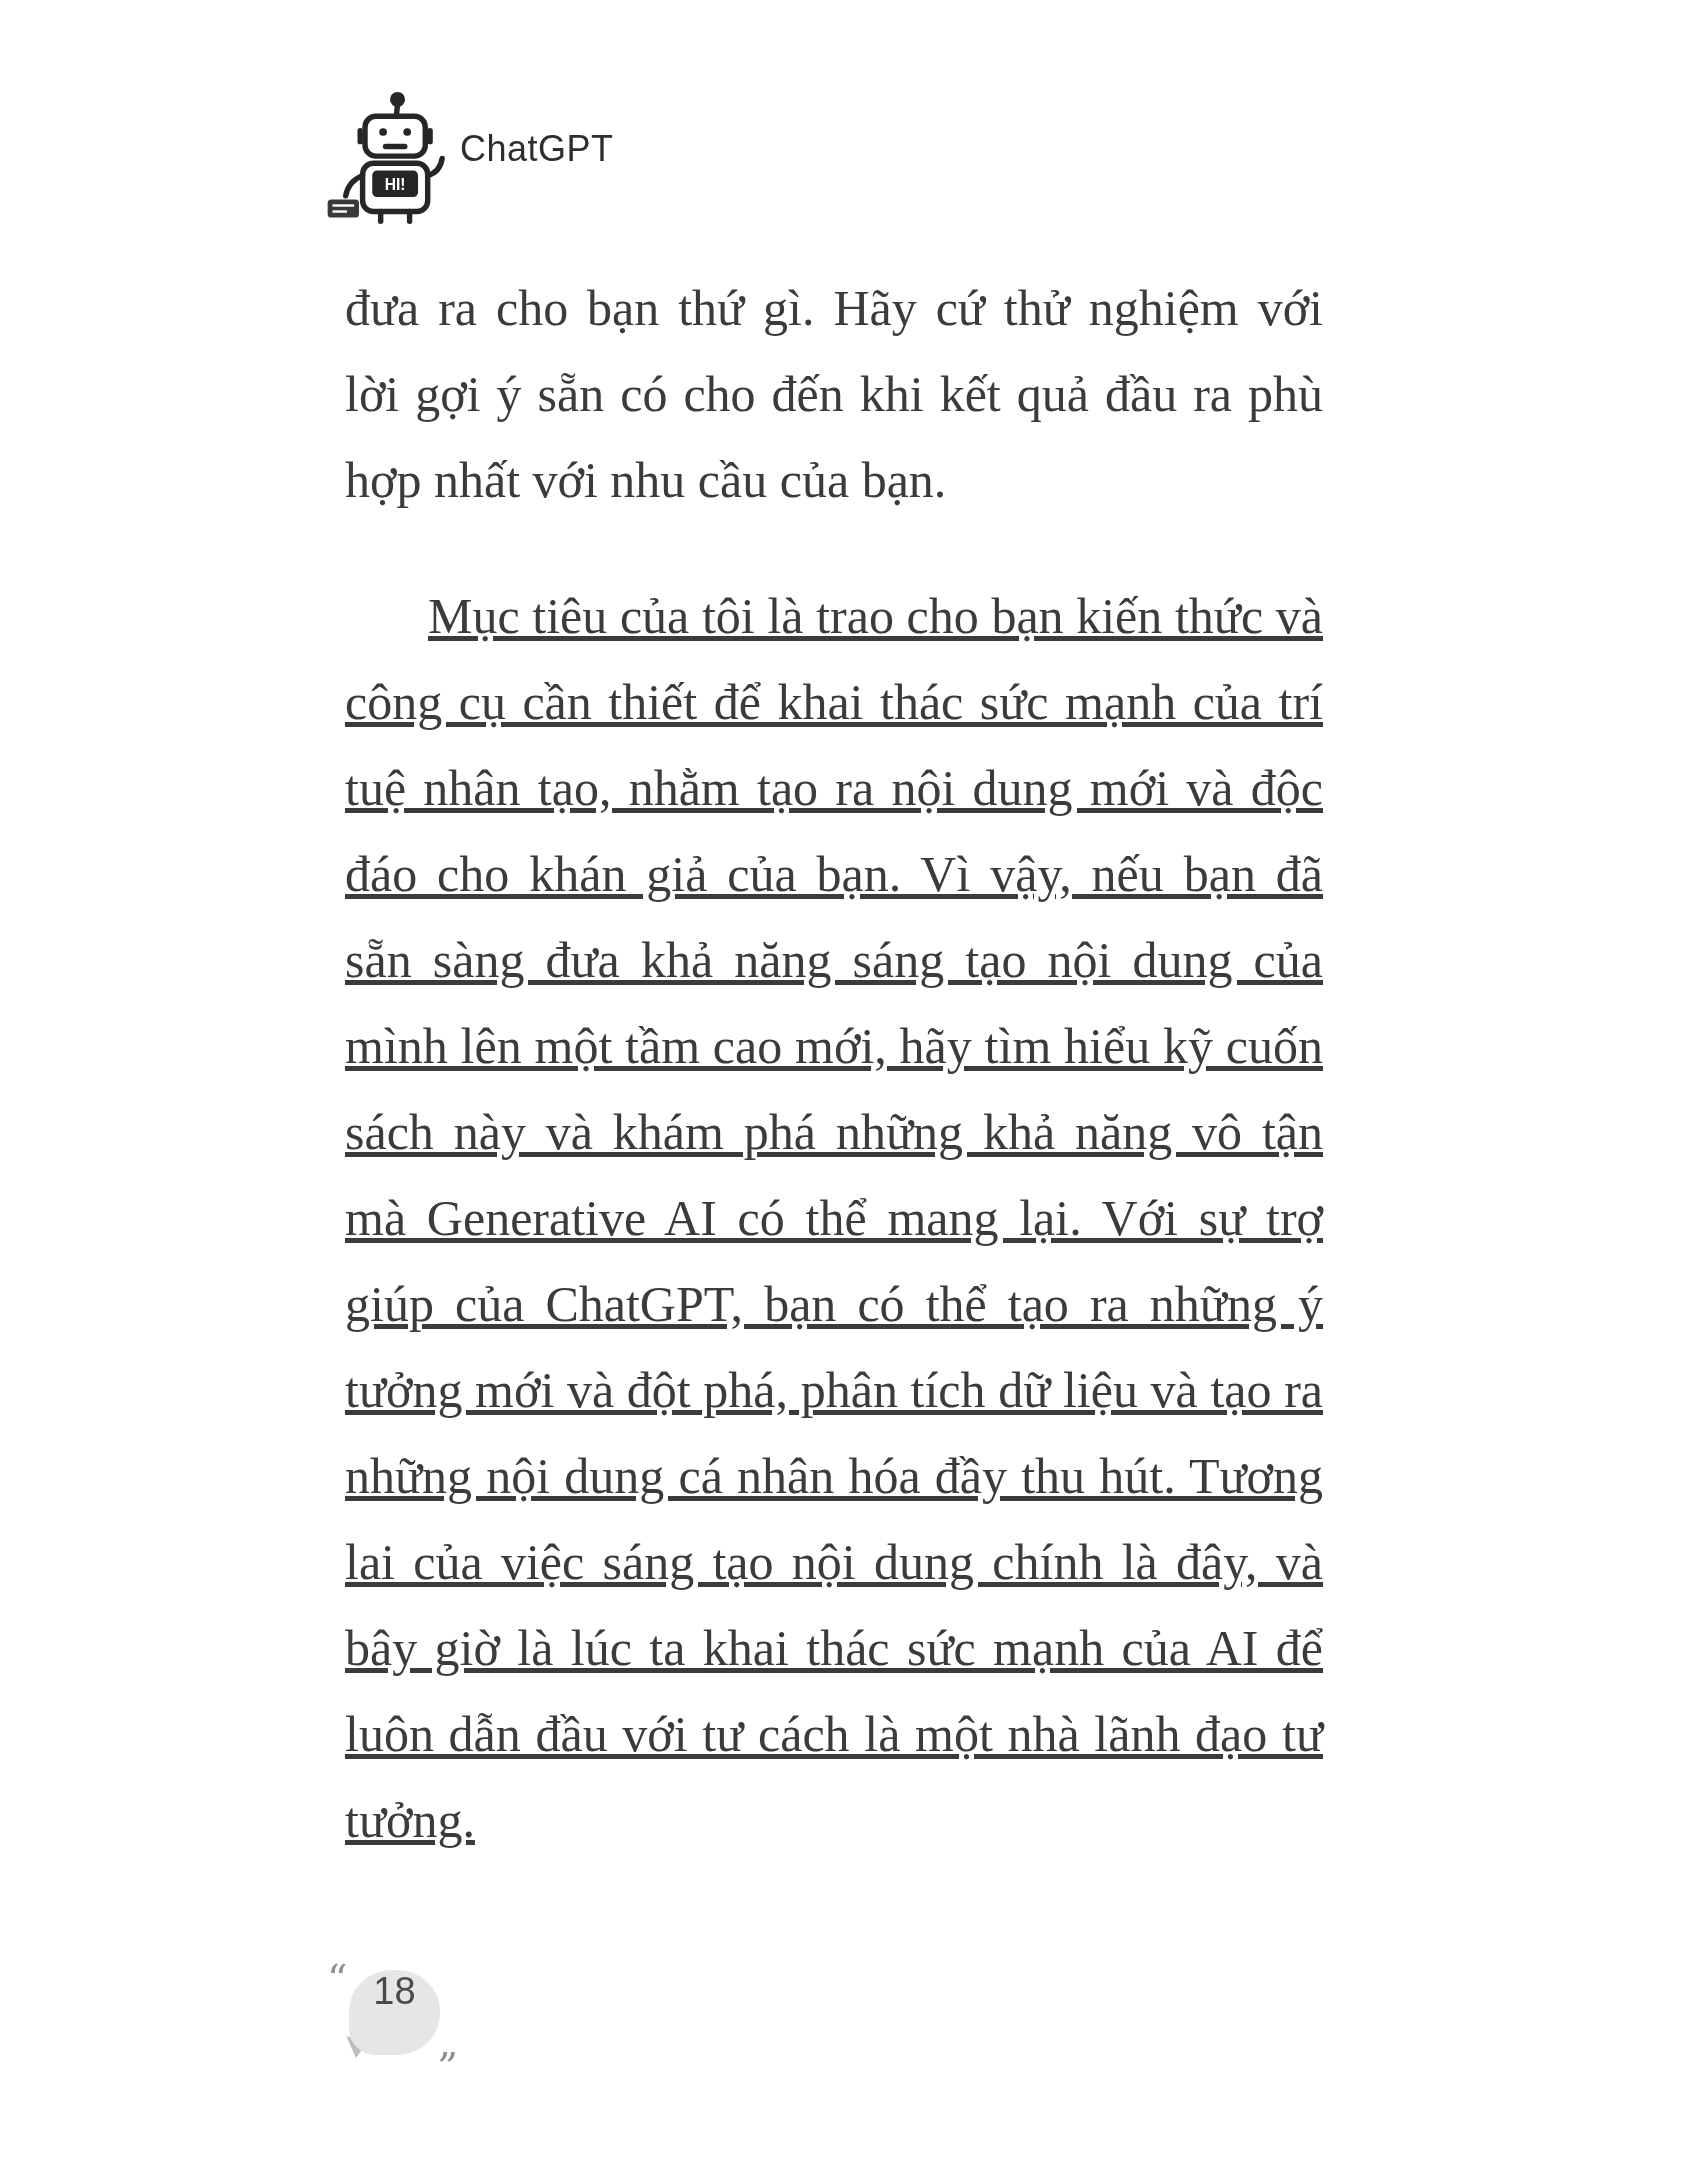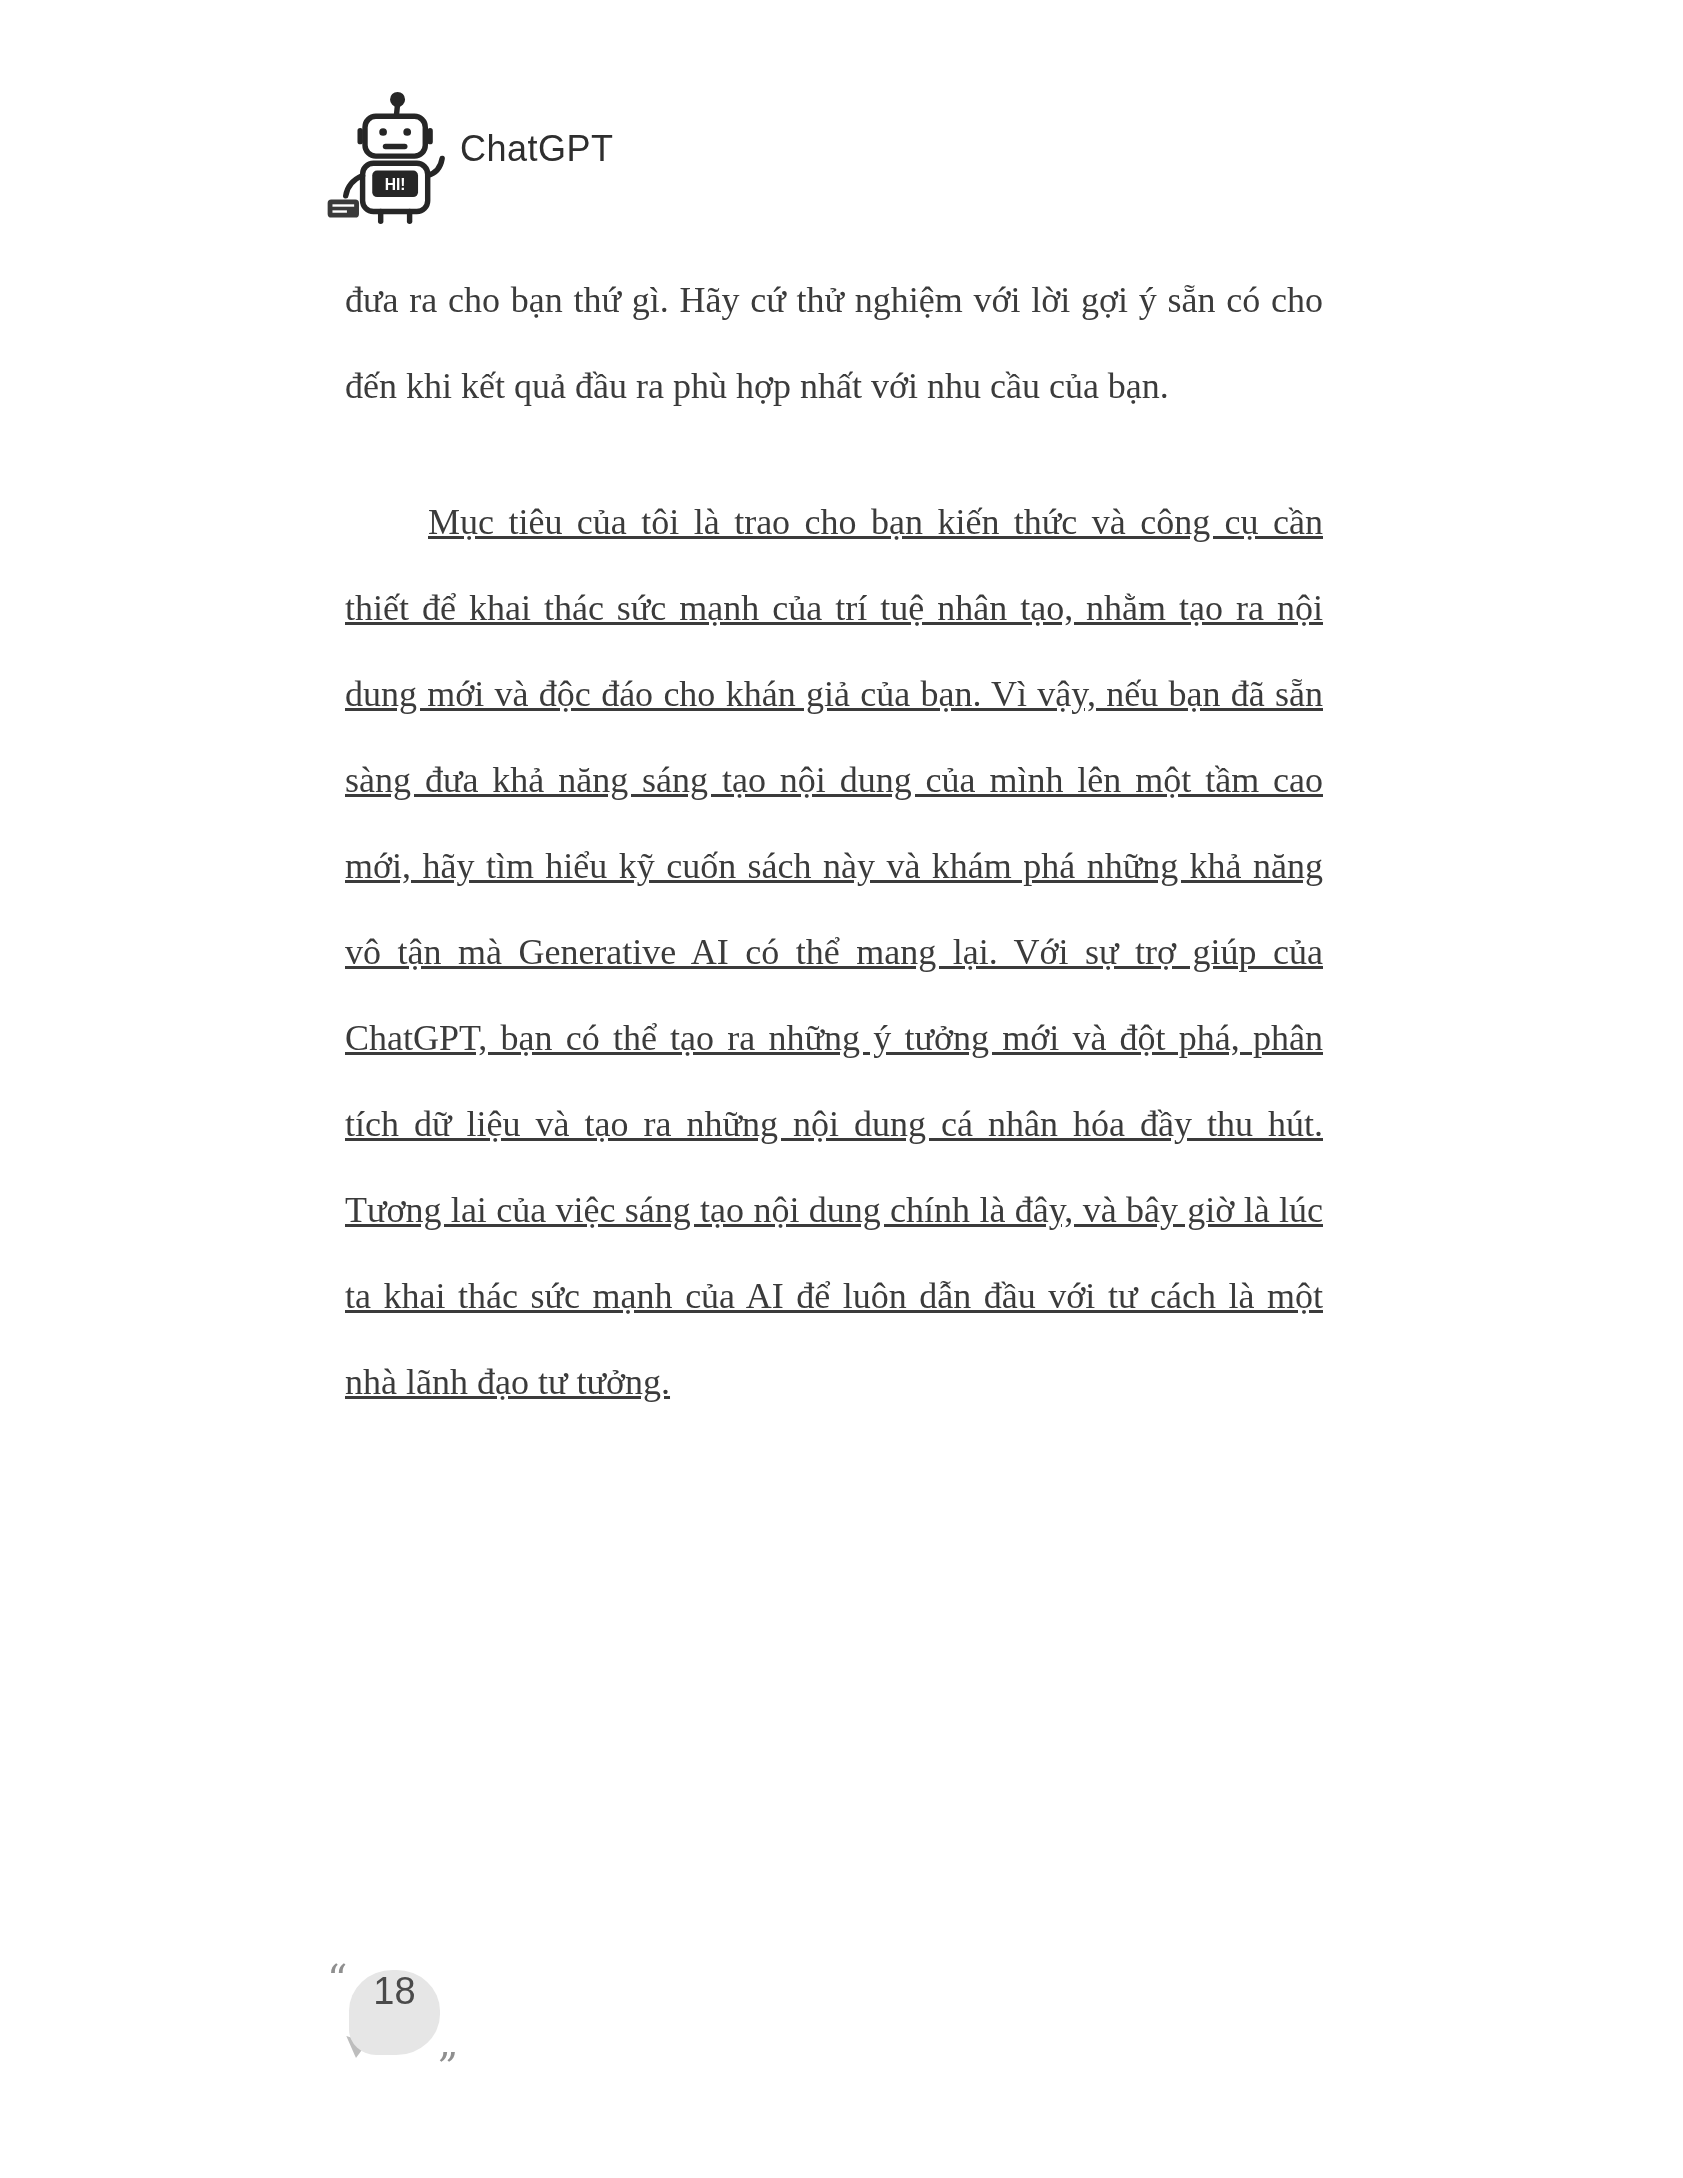--- a/index.html
+++ b/index.html
@@ -18,23 +18,23 @@
   }
   .robot { width:121px; height:135px; display:block; }
   .brand {
     font-family:"Liberation Sans","DejaVu Sans",sans-serif;
     font-size:36px; font-weight:500; color:#2e2e2e;
     margin-left:14px; margin-bottom:56px; letter-spacing:0.5px;
   }
 
   
   .content {
-    position:absolute; left:345px; top:257px; width:978px;
+    position:absolute; left:345px; top:265px; width:978px;
     color:#3b3b3b;
-    font-size:36px; line-height:86px;
+    font-size:50px; line-height:86px;
     text-align:justify;
   }
   .para { margin:0; }
   .para + .para { margin-top:50px; text-indent:83px;text-decoration:underline; }
 
   
   .page-badge {
     position:absolute; left:327px; top:1962px;
     width:149px; height:109px;
   }

